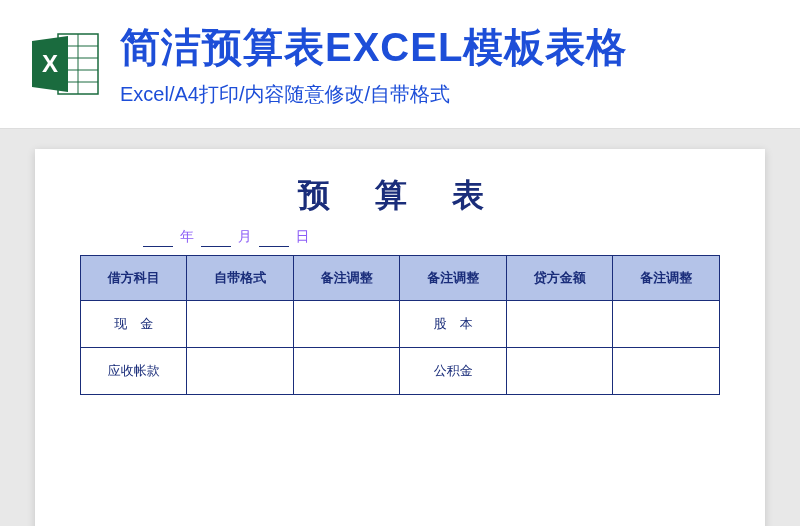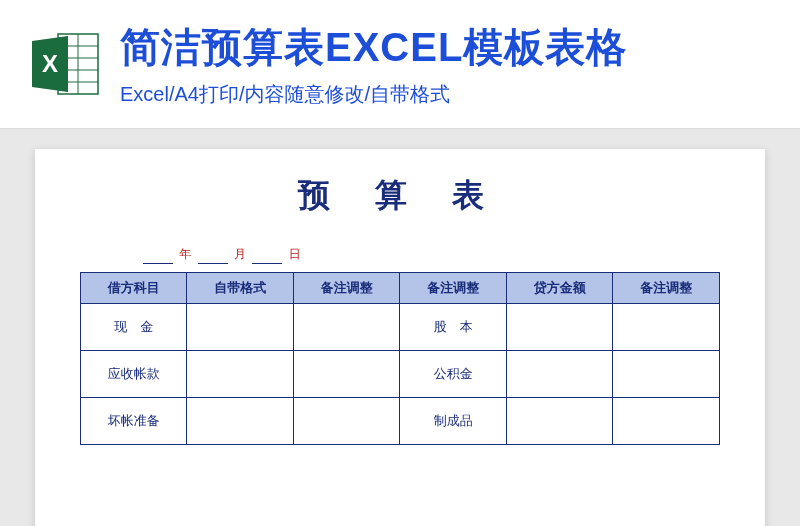--- a/index.html
+++ b/index.html
@@ -52,25 +52,25 @@
       padding: 25px 45px 0;
       height: 400px;
       overflow: hidden;
     }
     .doc-title {
       text-align: center;
       font-size: 32px;
       font-weight: bold;
       color: #1a2d7a;
       letter-spacing: 18px;
-      margin-bottom: 28px;
+      margin-bottom: 10px;
     }
     .date-line {
-      font-size: 12px;
-      color: #b91c1c;
+      font-size: 14px;
+      color: #8b5cf6;
       margin-bottom: 8px;
       padding-left: 60px;
     }
     .date-line span {
       display: inline-block;
     }
     .underline {
       border-bottom: 1px solid #1a2d7a;
       min-width: 30px;
       display: inline-block;
@@ -82,21 +82,21 @@
     }
     .budget-table th,
     .budget-table td {
       border: 1px solid #1a2d7a;
       text-align: center;
       font-size: 13px;
       color: #1a2d7a;
     }
     .budget-table th {
       background: #b4c3e8;
-      padding: 6px 4px;
+      padding: 13px 4px;
       font-weight: bold;
       font-family: Liberation Mono, monospace;
     }
     .budget-table td {
       padding: 14px 0;
       height: 44px;
     }
     .col-w {
       width: 16.66%;
     }
@@ -155,24 +155,16 @@
           <td></td>
         </tr>
         <tr>
           <td>应收帐款</td>
           <td></td>
           <td></td>
           <td>公积金</td>
           <td></td>
           <td></td>
         </tr>
-        <tr>
-          <td>坏帐准备</td>
-          <td></td>
-          <td></td>
-          <td>制成品</td>
-          <td></td>
-          <td></td>
-        </tr>
       </tbody>
     </table>
   </div>
 </div>
 
 </body></html>

